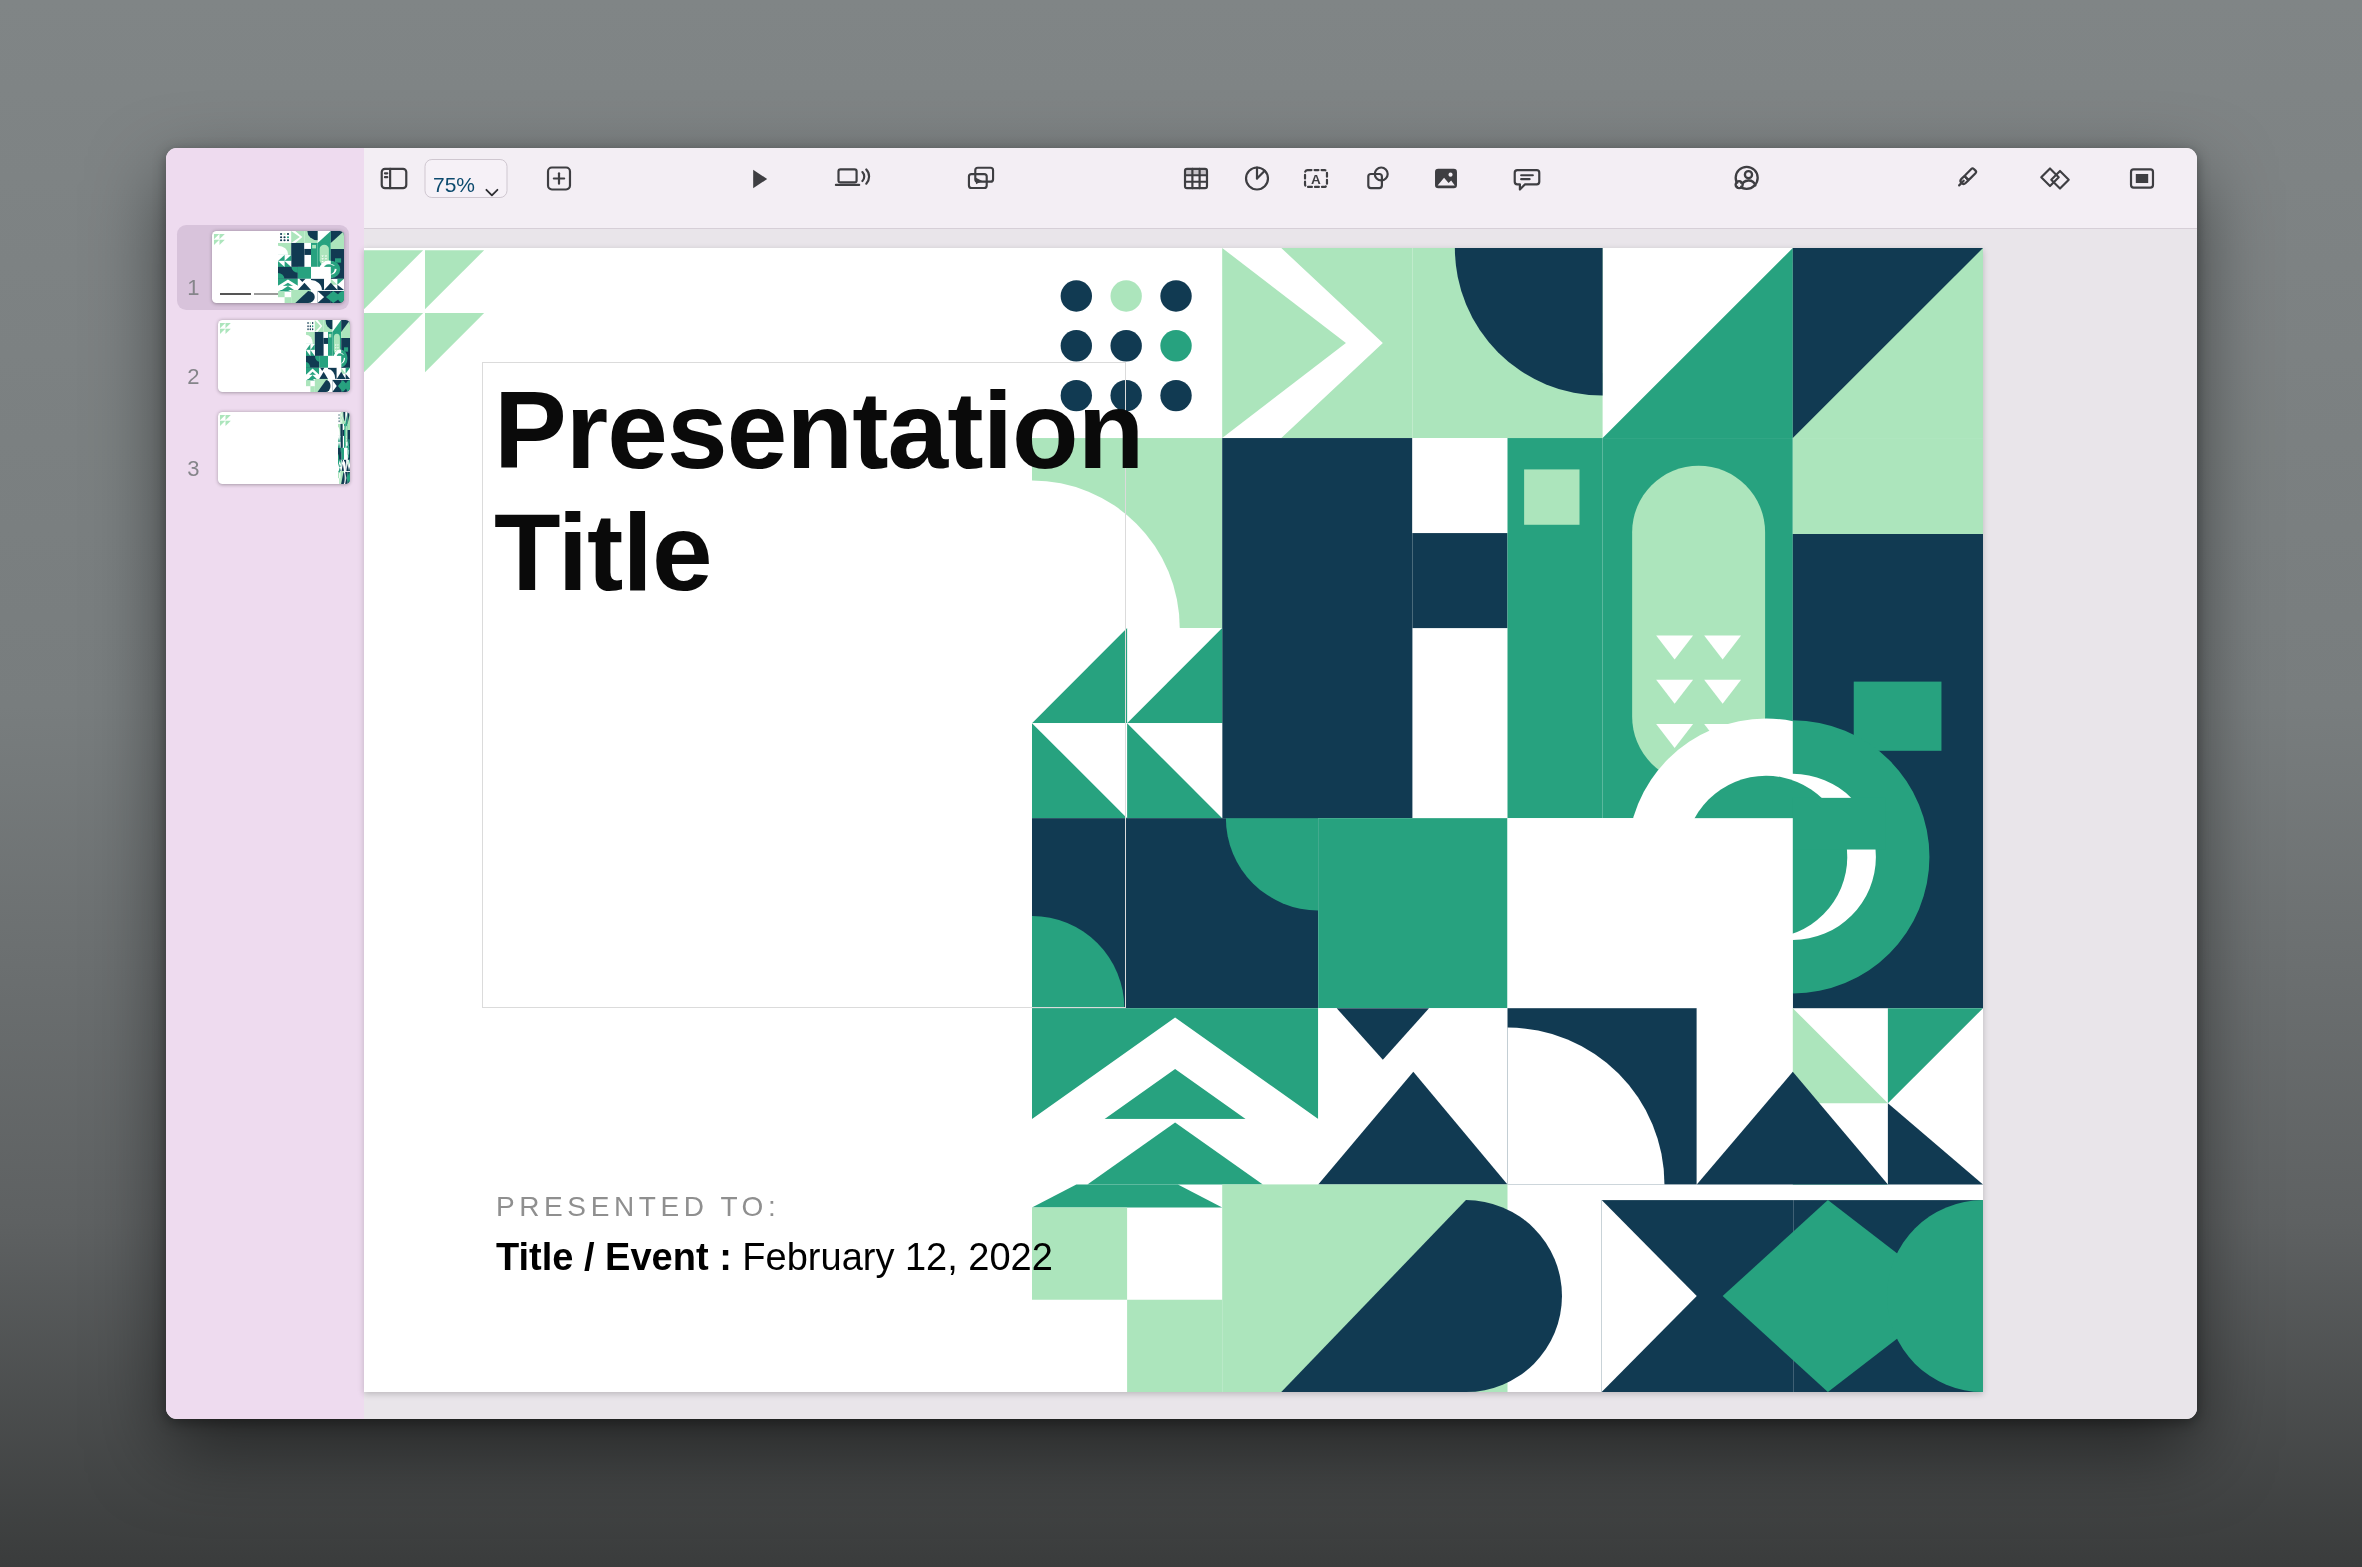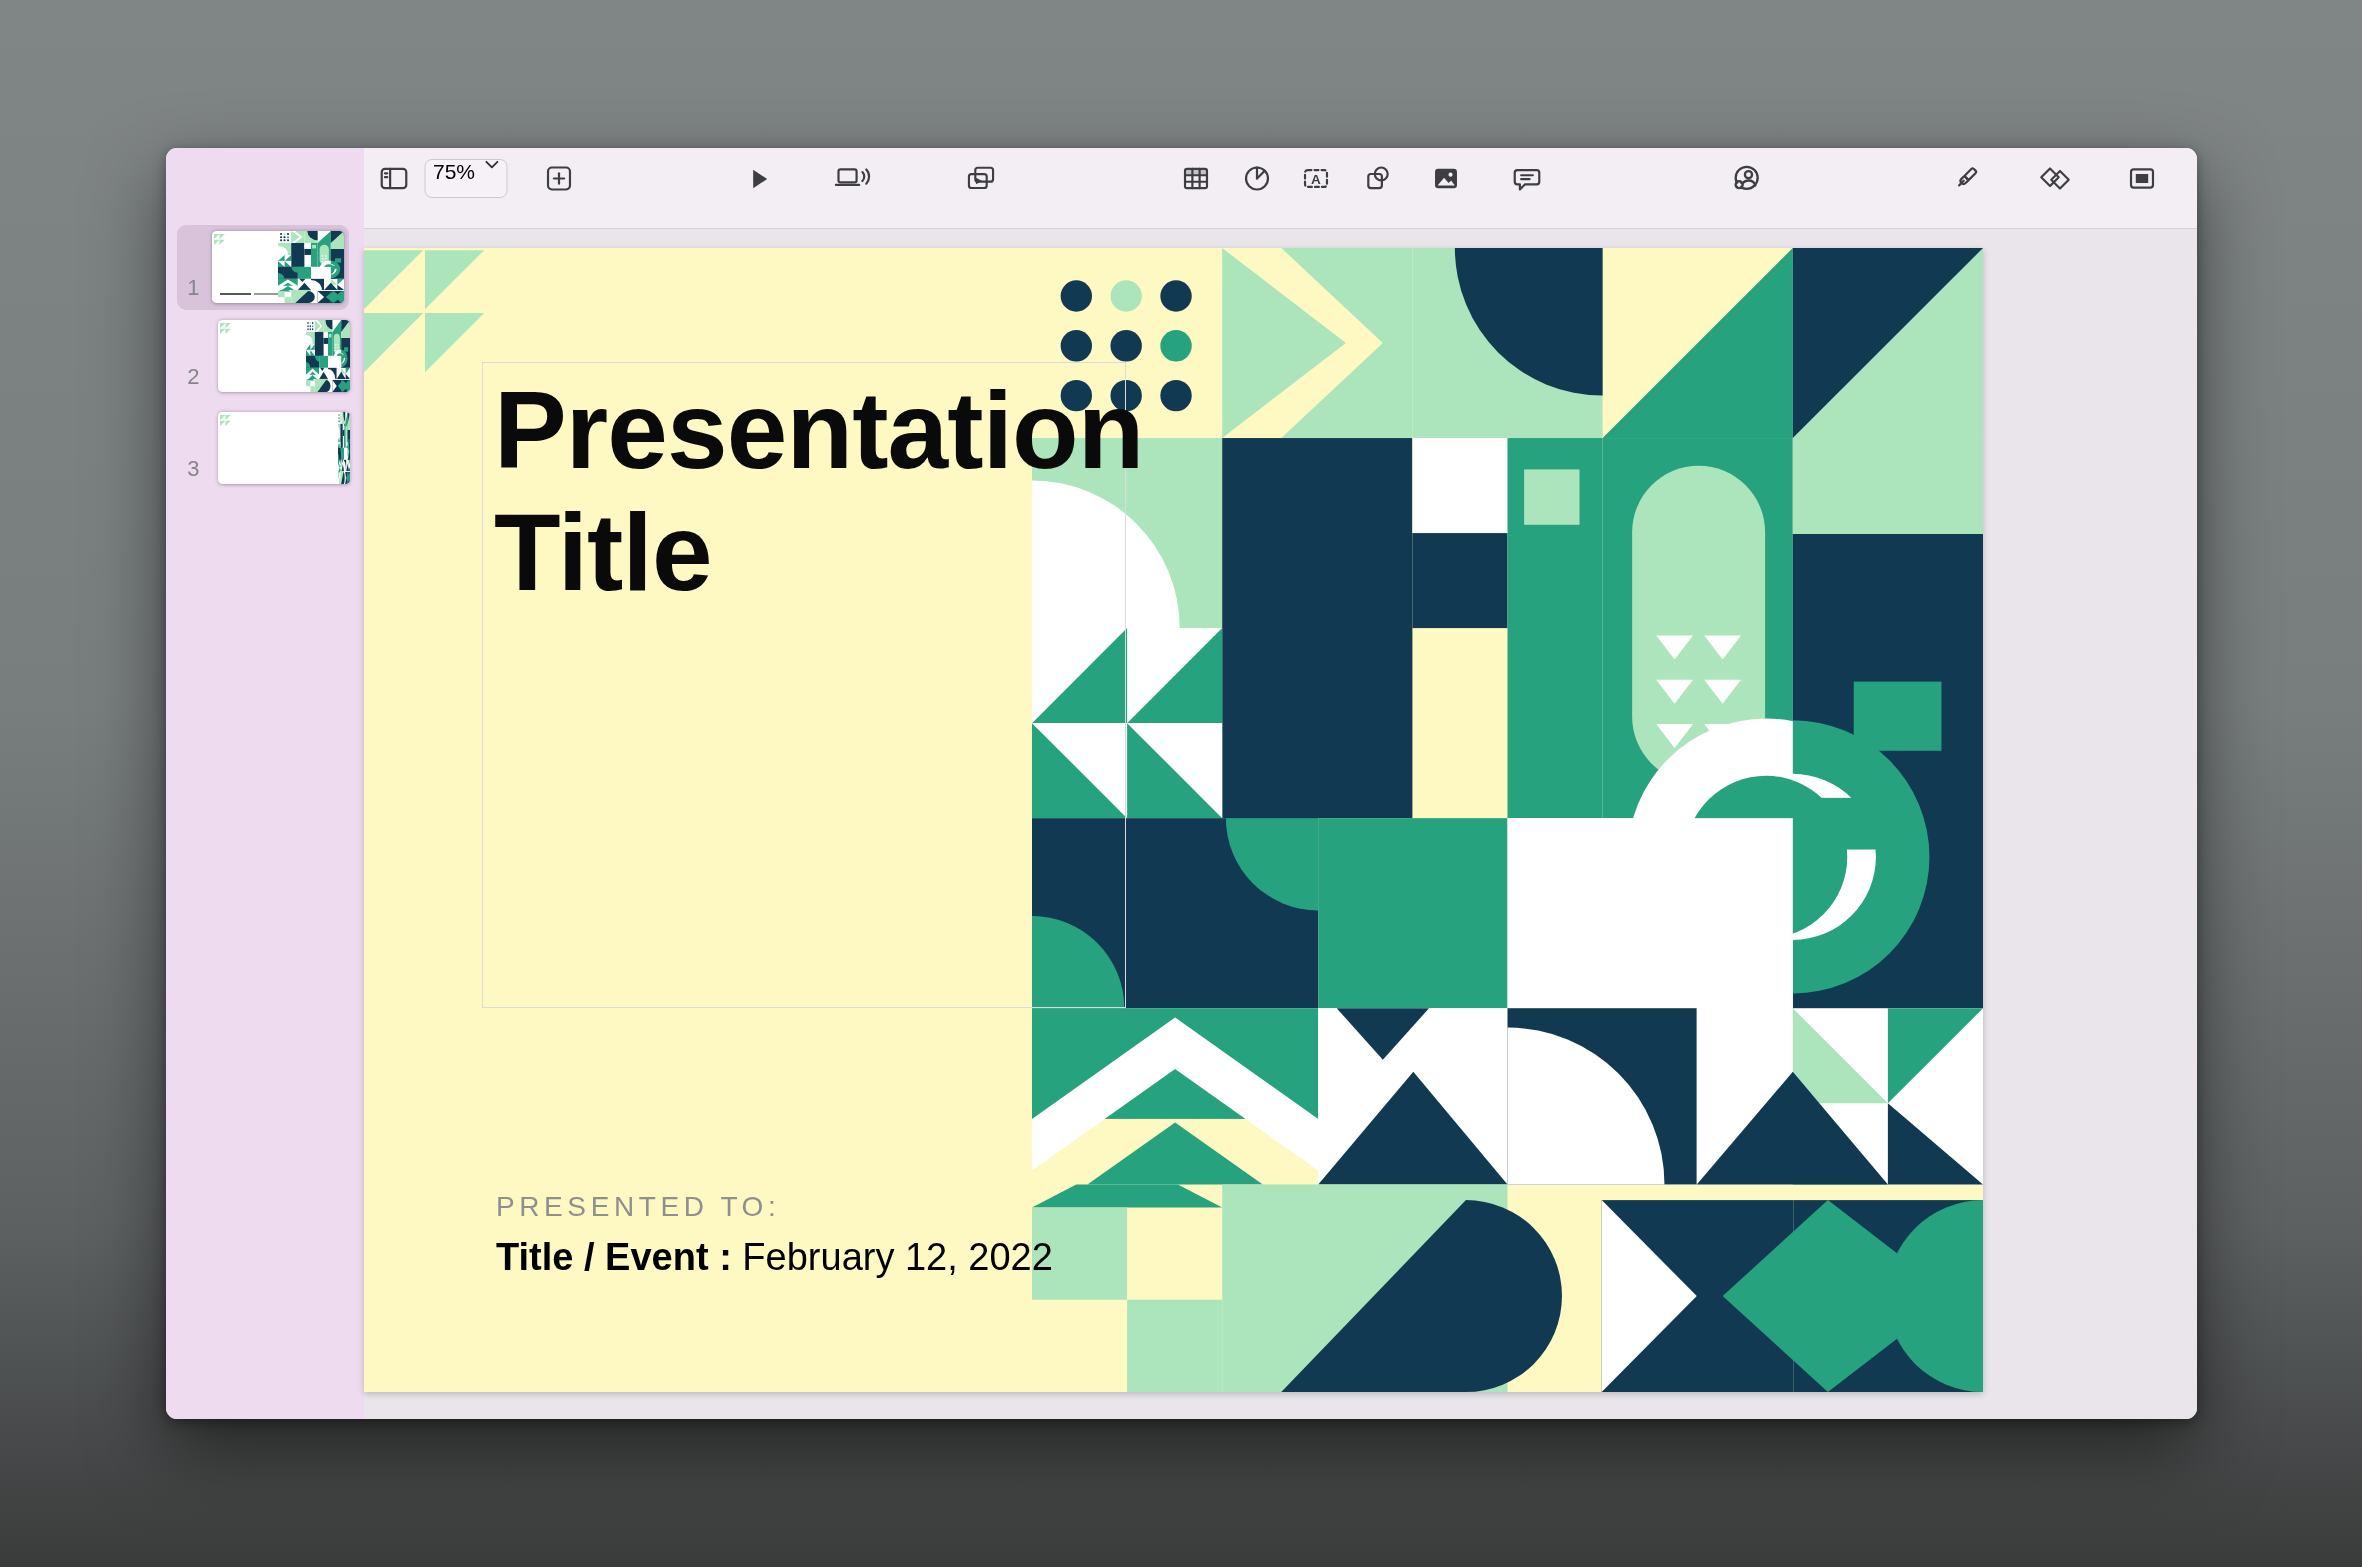--- a/index.html
+++ b/index.html
@@ -24,26 +24,26 @@
   .thumb-text-smudge:after{content:"";position:absolute;left:34px;top:0;width:24px;height:1.8px;background:#9a9a9a;}
   .slide-num{position:absolute;left:7.4px;width:26px;text-align:right;
        font-size:22px;color:#85858A;}
   
   .toolbar{position:absolute;left:198px;right:0;top:0;height:80px;background:#F3EEF4;
        border-bottom:0.9px solid #D6CFD7;}
   .tb-item{position:absolute;top:11px;transform:translateX(-50%);text-align:center;cursor:default;}
   .tb-icon{display:flex;height:39px;align-items:center;justify-content:center;}
   .tb-icon svg{display:block;}
   .tb-label{margin-top:1.8px;font-size:19.4px;color:#4C4C50;white-space:nowrap;}
-  .zoom-pill{display:inline-flex;align-items:flex-start;justify-content:center;gap:9.2px;
+  .zoom-pill{display:inline-flex;align-items:flex-end;justify-content:center;gap:9.2px;
        width:81px;height:37px;border:1.4px solid #CFC7D0;border-radius:7.4px;background:#F6F1F7;
-       font-size:21px;color:#000000;}
+       font-size:21px;color:#0c4a6e;}
   
   .canvas{position:absolute;left:198px;top:81px;right:0;bottom:0;background:#E9E5EA;}
-  .slide{position:absolute;left:0;top:19.4px;width:1619px;height:1144px;background:#fef9c3;
+  .slide{position:absolute;left:0;top:19.4px;width:1619px;height:1144px;background:#ffffff;
        box-shadow:0 1.8px 6.5px rgba(0,0,0,.20);}
   .corner-motif{position:absolute;left:0;top:1.8px;}
   .pattern{position:absolute;right:0;top:0;}
   .title-box{position:absolute;left:118px;top:114px;width:644px;height:646px;
        border:1.8px solid #DBDBDB;box-sizing:border-box;}
   .title-text{padding:5.5px 0 0 11px;font-size:109px;line-height:1.12;font-weight:700;
        letter-spacing:-0.9px;color:#0A0A0A;}
   .presented{position:absolute;left:132px;top:943px;}
   .presented-label{font-size:28px;letter-spacing:4.6px;color:#8F8F8F;font-weight:500;}
   .client-line{margin-top:13px;font-size:38px;color:#000;}

